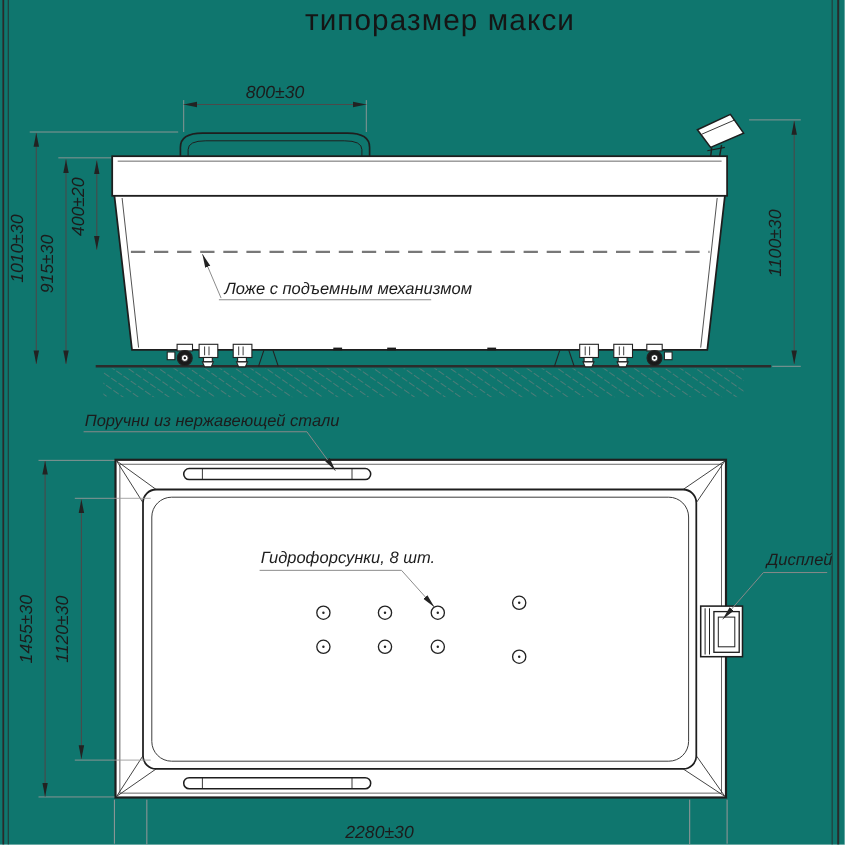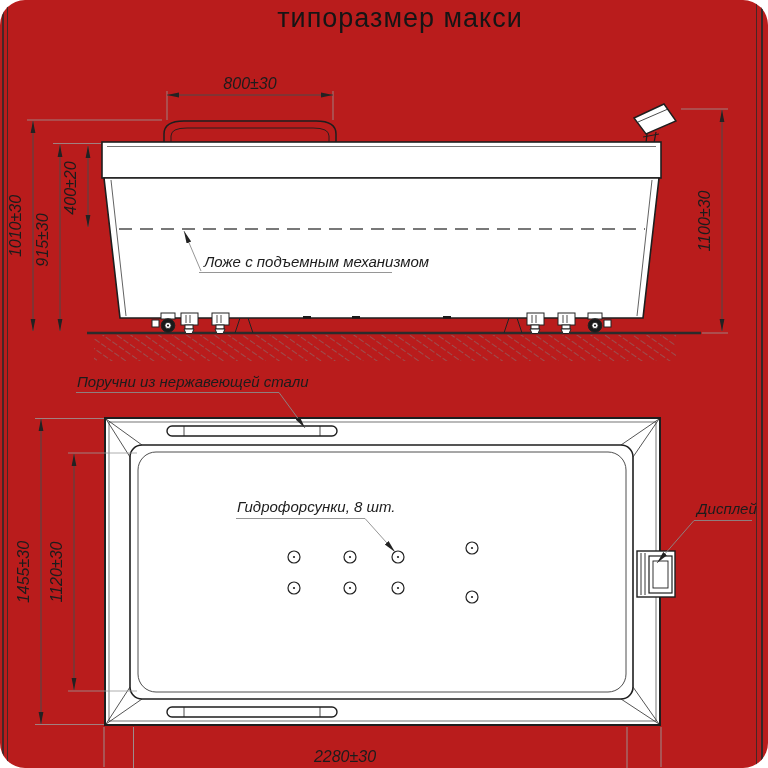--- a/index.html
+++ b/index.html
@@ -1,17 +1,17 @@
 <!DOCTYPE html>
 <html><head>
 <meta charset="utf-8">
 <style>
   html,body{margin:0;padding:0;background:#fff;}
-  .sheet{position:relative;width:768px;height:768px;background:#b91c1c;overflow:hidden;
-         font-family:"Liberation Sans", sans-serif;border-radius:25px;}
+  .sheet{position:relative;width:768px;height:768px;background:#0f766e;overflow:hidden;
+         font-family:"Liberation Sans", sans-serif;}
   svg{display:block;}
   text{fill:#1c1c1c;}
   .t-title{font-size:27px;letter-spacing:1px;fill:#151515;}
   .t-dim{font-size:16px;font-style:italic;}
   .t-label{font-size:15px;font-style:italic;}
 </style>
 </head>
 <body>
 
 <div class="sheet">

